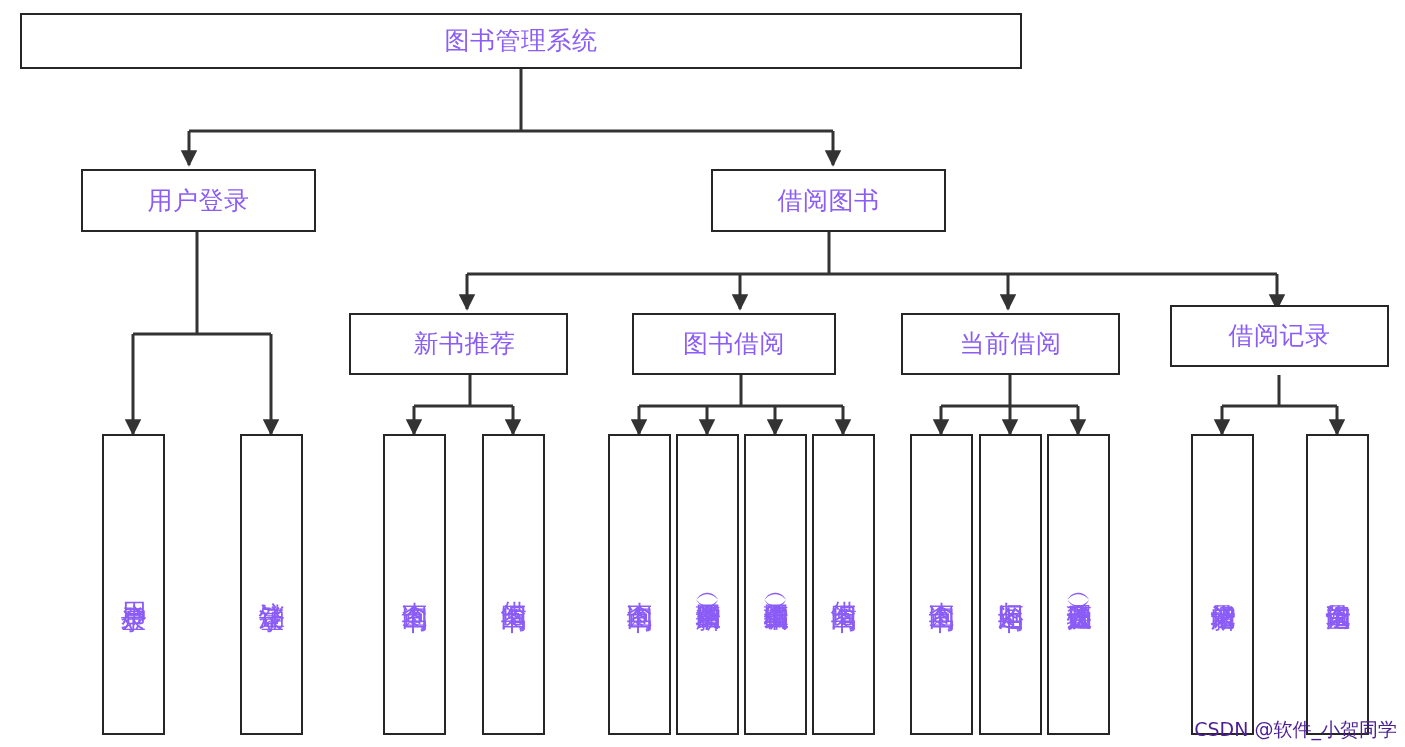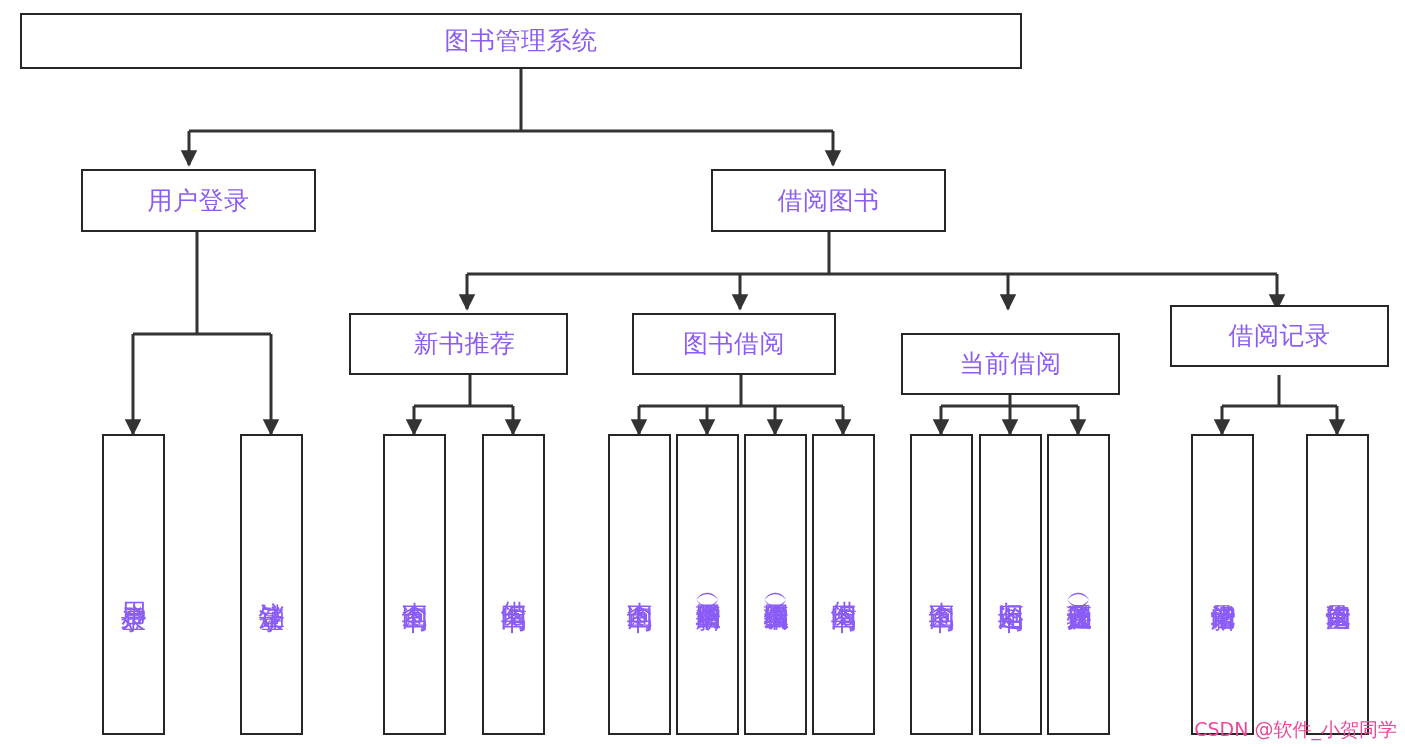--- a/index.html
+++ b/index.html
@@ -66,21 +66,21 @@
   }
   .node.vertical.tall-text .label {
     font-size: 25px;
     letter-spacing: 0px;
   }
   #watermark {
     position: absolute;
     right: 8px;
     bottom: 4px;
     font-size: 19px;
-    color: #ec4899;
+    color: #4c1d95;
     white-space: nowrap;
     user-select: none;
   }
 </style>
 </head>
 <body>
 
 <div id="diagram-root">
 
   <svg id="edges-layer" viewBox="0 0 1405 747" width="1405" height="747" xmlns="http://www.w3.org/2000/svg">
@@ -139,21 +139,21 @@
   </div>
 
   <div class="node horizontal" style="left:349px; top:313px; width:219px; height:62px;padding-left:12px;">
     <span class="label">新书推荐</span>
   </div>
 
   <div class="node horizontal" style="left:632px; top:313px; width:204px; height:62px;">
     <span class="label">图书借阅</span>
   </div>
 
-  <div class="node horizontal" style="left:901px; top:313px; width:219px; height:62px;margin-top:20px;">
+  <div class="node horizontal" style="left:901px; top:313px; width:219px; height:62px;">
     <span class="label">当前借阅</span>
   </div>
 
   <div class="node horizontal" style="left:1170px; top:305px; width:219px; height:62px;">
     <span class="label">借阅记录</span>
   </div>
 
   <div class="node vertical" style="left:102px; top:434px; width:63px; height:301px;">
     <span class="label">用户登录</span>
   </div>

